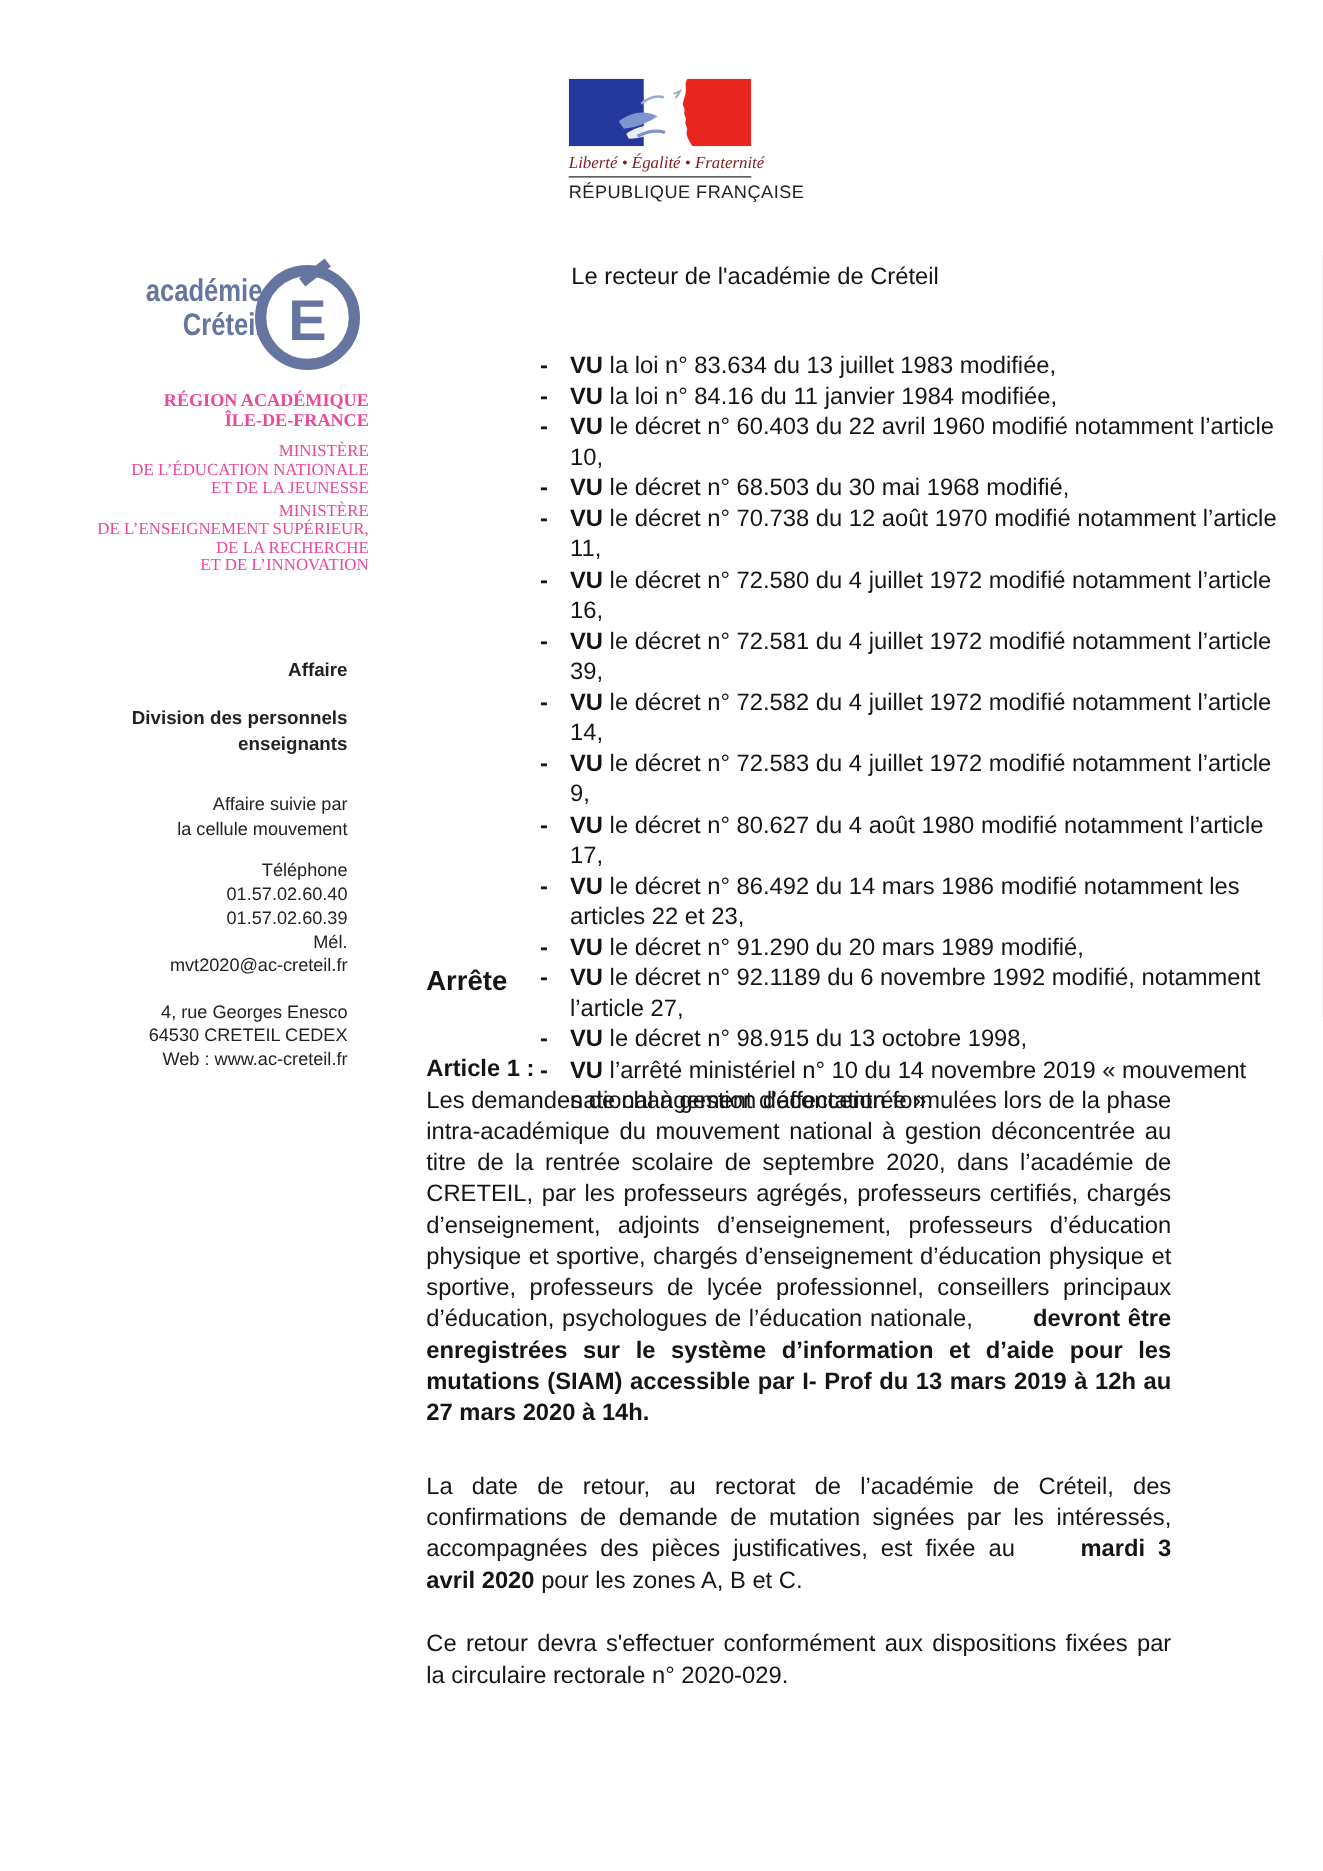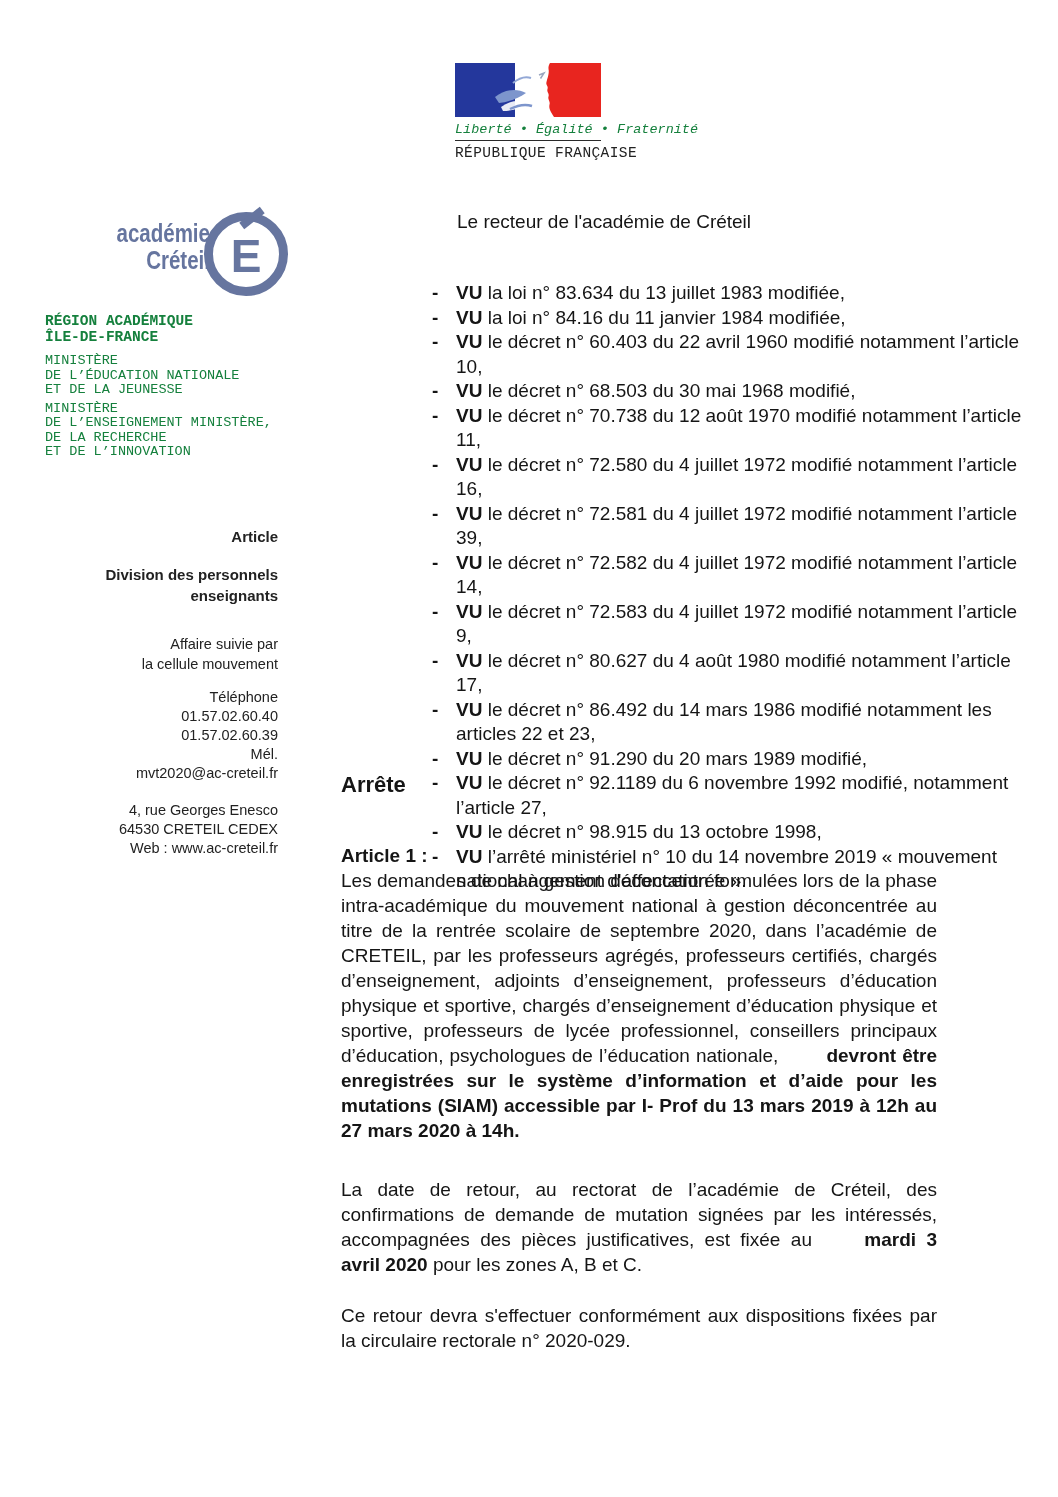--- a/index.html
+++ b/index.html
@@ -11,31 +11,31 @@
     background: #ffffff;
     font-family: "Liberation Sans", sans-serif;
     color: #151515;
     overflow: hidden;
   }
 
   
   .marianne { position: absolute; left: 455px; top: 63px; width: 146px; }
   .marianne svg { display: block; }
   .motto {
-    font-family: Liberation Mono, monospace;
+    font-family: Liberation Serif, serif;
     font-style: italic;
     font-size: 13.5px;
     text-align: center;
-    color: #15803d;
+    color: #7f1d1d;
     padding: 5px 0 3px 0;
     border-bottom: 1.5px solid #2a2a2a;
     white-space: nowrap;
   }
   .republic {
-    font-family: Liberation Mono, monospace;
+    font-family: Liberation Sans, sans-serif;
     font-size: 14.5px;
     letter-spacing: 0.4px;
     text-align: right;
     color: #222;
     padding-top: 4px;
     white-space: nowrap;
   }
 
   
   .academie-logo { position: absolute; left: 116px; top: 203px; width: 174px; height: 116px; }
@@ -65,23 +65,23 @@
     font-size: 25px;
     line-height: 27px;
     transform: scaleX(0.82);
     transform-origin: 100% 50%;
     white-space: nowrap;
   }
 
   
   .region-block {
     position: absolute; left: 45px; top: 313px; width: 250px;
-    text-align: left;
-    font-family: Liberation Mono, monospace;
-    color: #15803d;
+    text-align: right;
+    font-family: Liberation Serif, serif;
+    color: #ec4899;
   }
   .region-title { font-weight: bold; font-size: 14.5px; line-height: 16px; }
   .ministry { margin-top: 9px; font-size: 13.5px; line-height: 14.5px; }
   .ministry + .ministry { margin-top: 4px; }
 
   
   .contact-block {
     position: absolute; left: 40px; top: 526px; width: 238px;
     text-align: right;
     font-size: 14.5px; line-height: 19px;
@@ -154,28 +154,28 @@
   <div class="region-block">
     <div class="region-title">RÉGION ACADÉMIQUE</div>
     <div class="region-title">ÎLE-DE-FRANCE</div>
     <div class="ministry">
       <div>MINISTÈRE</div>
       <div>DE L’ÉDUCATION NATIONALE</div>
       <div>ET DE LA JEUNESSE</div>
     </div>
     <div class="ministry">
       <div>MINISTÈRE</div>
-      <div>DE L’ENSEIGNEMENT MINISTÈRE,</div>
+      <div>DE L’ENSEIGNEMENT SUPÉRIEUR,</div>
       <div>DE LA RECHERCHE</div>
       <div>ET DE L’INNOVATION</div>
     </div>
   </div>
 
   <div class="contact-block">
-    <div class="cb-bold cb-rectorat">Article</div>
+    <div class="cb-bold cb-rectorat">Affaire</div>
     <div class="cb-division">
       <div class="cb-bold">Division des personnels</div>
       <div class="cb-bold">enseignants</div>
     </div>
     <div class="cb-affaire">
       <div>Affaire suivie par</div>
       <div>la cellule mouvement</div>
     </div>
     <div class="cb-contact">
       <div>Téléphone</div>

